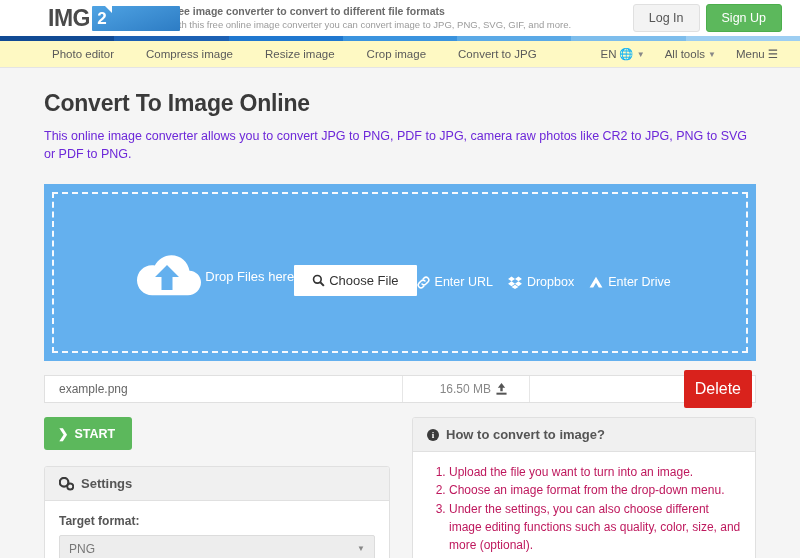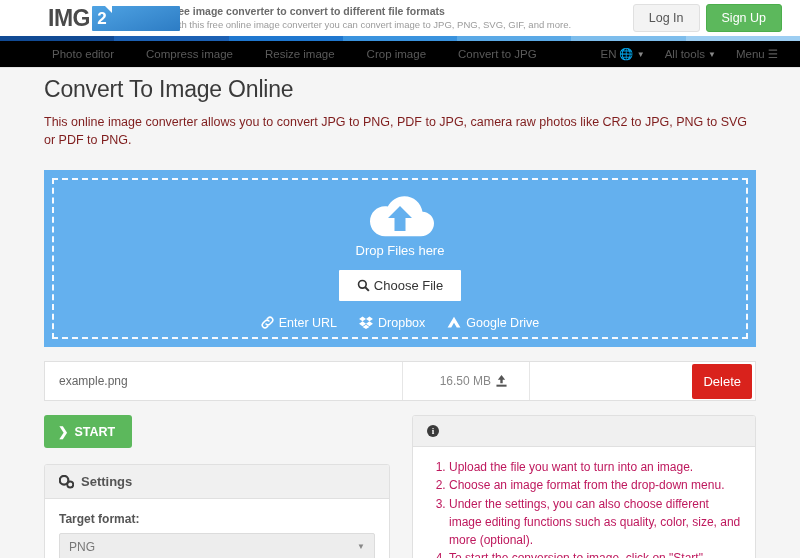--- a/index.html
+++ b/index.html
@@ -96,21 +96,21 @@
     cursor: pointer;
   }
 
   
   .strip { display: flex; height: 5px; width: 100%; }
   .strip span { flex: 1 1 0; height: 100%; }
 
   
   .navbar {
     height: 27px;
-    background: #000000;
+    background: #fef9c3;
     border-bottom: 1px solid #e4e4e4;
     display: flex;
     align-items: center;
     font-size: 11.5px;
   }
   .nav-left { display: flex; margin-left: 36px; }
   .nav-left a {
     color: #5a5a5a;
     text-decoration: none;
     padding: 0 16px;
@@ -126,45 +126,44 @@
     color: #5a5a5a;
   }
   .nav-right .ni { display: flex; align-items: center; gap: 3px; cursor: pointer; white-space: nowrap;}
   .caret { font-size: 8px; color: #888; }
 
   
   .page { padding: 0 44px; }
   h1.title {
     font-size: 23px;
     color: #3a3a3a;
-    font-weight: normal;
-    margin-top: 8px;
+    font-weight: bold;
+    margin-top: 22px;
     letter-spacing: -0.2px;
   }
   p.intro {
     font-size: 12.5px;
-    color: #7f1d1d;
+    color: #6d28d9;
     margin-top: 10px;
     line-height: 1.45;
     max-width: 715px;
   }
 
   
   .dropzone {
     margin-top: 21px;
     height: 177px;
     background: #64b0ee;
     padding: 8px;
     position: relative;
   }
   .dz-inner {
     border: 2px dashed rgba(255,255,255,0.95);
     height: 100%;
     display: flex;
-    flex-direction: column;
     align-items: center;
     justify-content: center;
     padding-top: 4px;
   }
   .cloud-icon { width: 76px; height: 48px; }
   .dz-label {
     color: #ffffff;
     font-size: 13px;
     margin-top: 3px;
   }
@@ -177,33 +176,33 @@
     padding: 8px 18px;
     display: flex;
     align-items: center;
     gap: 4px;
     cursor: pointer;
     border-radius: 1px;
   }
   .dz-links {
     margin-top: 15px;
     display: flex;
-    gap: 22px;
+    gap: 15px;
     color: #ffffff;
     font-size: 12.5px;
     align-items: flex-end;
   }
   .dz-links .l { display: flex; align-items: center; gap: 5px; cursor: pointer; }
 
   
   .filerow {
     margin-top: 14px;
     background: #ffffff;
     border: 1px solid #e0e0e0;
-    height: 40px;
+    height: 28px;
     display: flex;
     align-items: center;
     font-size: 12px;
   }
   .f-name { padding-left: 14px; color: #666; flex: 0 0 357px; }
   .f-size {
     flex: 0 0 128px;
     border-left: 1px solid #e6e6e6;
     border-right: 1px solid #e6e6e6;
     height: 100%;
@@ -211,21 +210,21 @@
     align-items: center;
     justify-content: flex-end;
     padding-right: 22px;
     gap: 5px;
     color: #888;
   }
   .f-spacer { flex: 1 1 auto; height: 100%; }
   .f-del {
     background: #d9221c;
     color: #fff;
-    font-size: 13px;
+    font-size: 16px;
     border: none;
     padding: 10px 11px;
     margin-right: 3px;
     cursor: pointer;
     border-radius: 2px;
   }
 
   
   .cols { display: flex; margin-top: 14px; gap: 22px; }
   .col-left { width: 346px; }
@@ -391,21 +390,21 @@
               </svg>
             </span>
             <span>Dropbox</span>
           </span>
           <span class="l">
             <span style="display: inline-flex;">
               <svg width="14" height="13" viewBox="0 0 16 15">
                 <path d="M8 0.8 L15.4 13.4 L11.2 13.4 L8 7.8 L4.8 13.4 L0.6 13.4 Z" fill="#fff"></path>
               </svg>
             </span>
-            <span>Google Drive</span>
+            <span>Enter Drive</span>
           </span>
         </div>
     </div>
   </div>
 
   <div class="filerow">
     <div class="f-name">example.png</div>
     <div class="f-size">
       <span>16.50 MB</span>
       <svg width="11" height="12" viewBox="0 0 12 13">
@@ -441,20 +440,21 @@
           </div>
 
         </div>
       </div>
     </div>
 
     <div class="col-right">
       <div class="panel" style="margin-top:0">
         <div class="panel-head">
           <span class="info-dot">i</span>
+          <span>How to convert to image?</span>
         </div>
         <div class="howto-body">
           <ol id="howto-steps">
               <li>Upload the file you want to turn into an image.</li>
               <li>Choose an image format from the drop-down menu.</li>
               <li>Under the settings, you can also choose different image editing functions such as quality, color, size, and more (optional).</li>
               <li>To start the conversion to image, click on "Start".</li>
             </ol>
         </div>
       </div>

